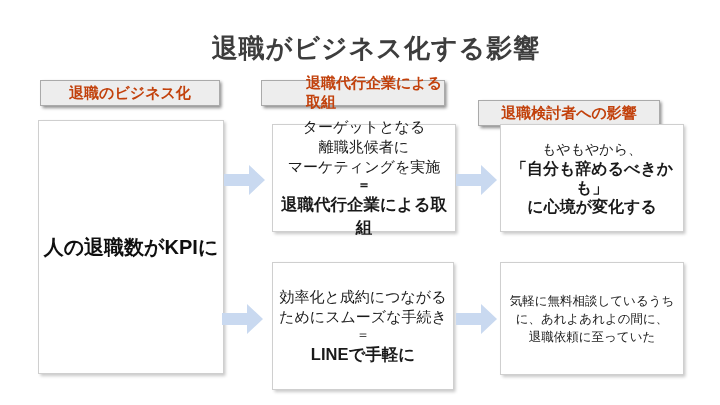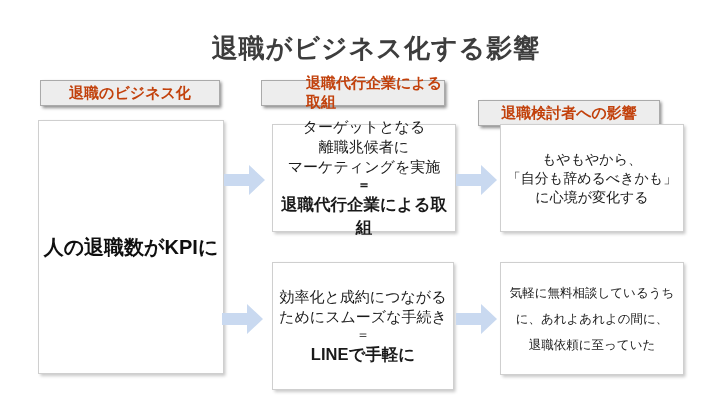--- a/index.html
+++ b/index.html
@@ -27,27 +27,27 @@
   .box {
     position:absolute; background:#ffffff;
     border:1px solid #cfcfcf; box-shadow:1.5px 2px 3px rgba(0,0,0,0.22);
     display:flex; flex-direction:column; align-items:center; justify-content:center;
     text-align:center; box-sizing:border-box;
   }
   .box-left        { left:38px;  top:120px; width:186px; height:254px; font-size:20px; font-weight:bold; color:#0f0f0f; }
   .box-mid-top     { left:272px; top:124px; width:184px; height:108px; }
   .box-mid-bottom  { left:272px; top:262px; width:182px; height:128px; }
   .box-right-top   { left:500px; top:124px; width:184px; height:108px; }
-  .box-right-bottom{ left:500px; top:262px; width:184px; height:113px;gap:8px; }
+  .box-right-bottom{ left:500px; top:262px; width:184px; height:113px; }
   .ln     { font-size:15px;   line-height:20px; }
   .eq-b   { font-size:13px;   line-height:15px; font-weight:bold; }
   .eq     { font-size:13px;   line-height:15px; color:#4d4d4d; }
   .emph   { font-size:16.5px; line-height:23px; font-weight:bold; margin-top:1px; }
   .ln-r   { font-size:14px;   line-height:19px; }
-  .ln-rb  { font-size:14px; line-height:19px; font-weight:normal; }
+  .ln-rb  { font-size:16px; line-height:19px; font-weight:bold; }
   .ln-s   { font-size:12.5px; line-height:18px; }
   .arrow  { position:absolute; width:42px; height:32px; }
   .arrow svg { display:block; width:42px; height:32px; }
   .arrow-tl { left:224px; top:164px; }
   .arrow-tr { left:456px; top:164px; }
   .arrow-bl { left:222px; top:303px; }
   .arrow-br { left:456px; top:303px; }
 </style>
 </head>
 <body>

